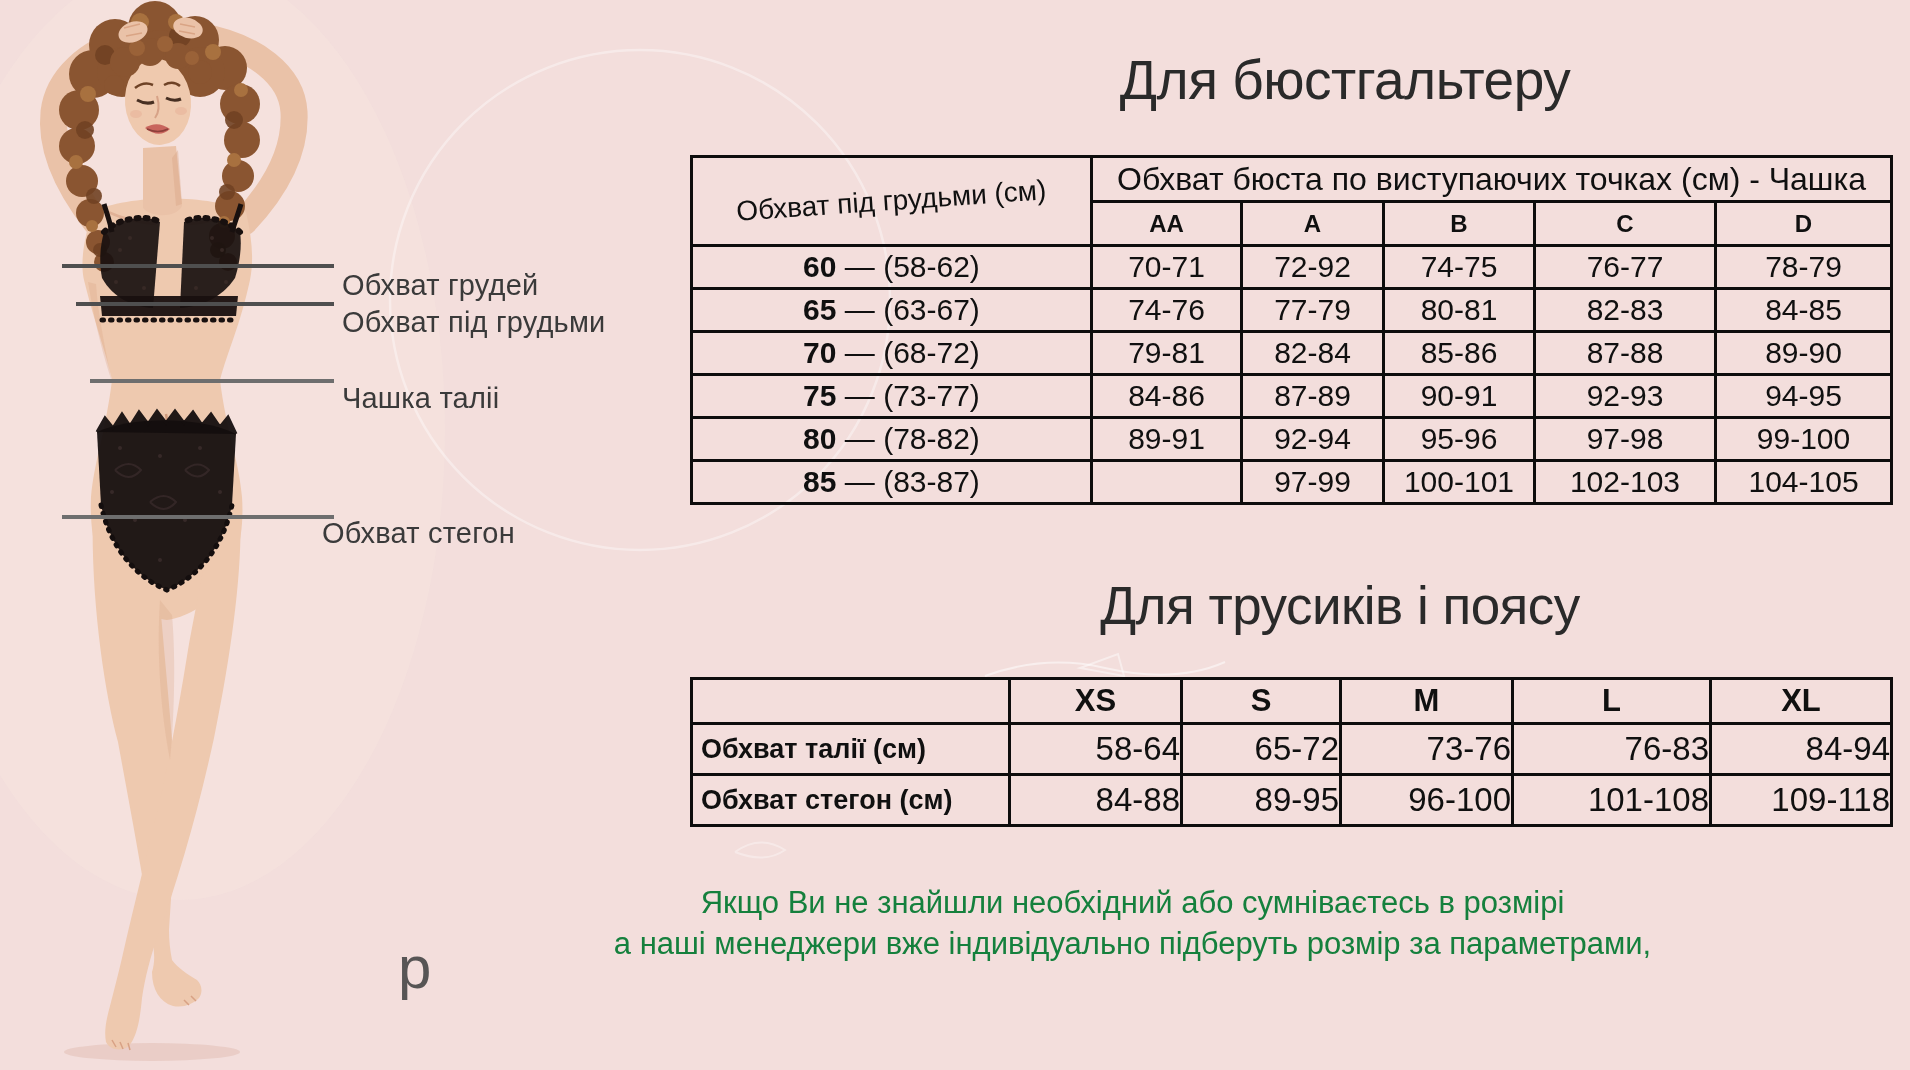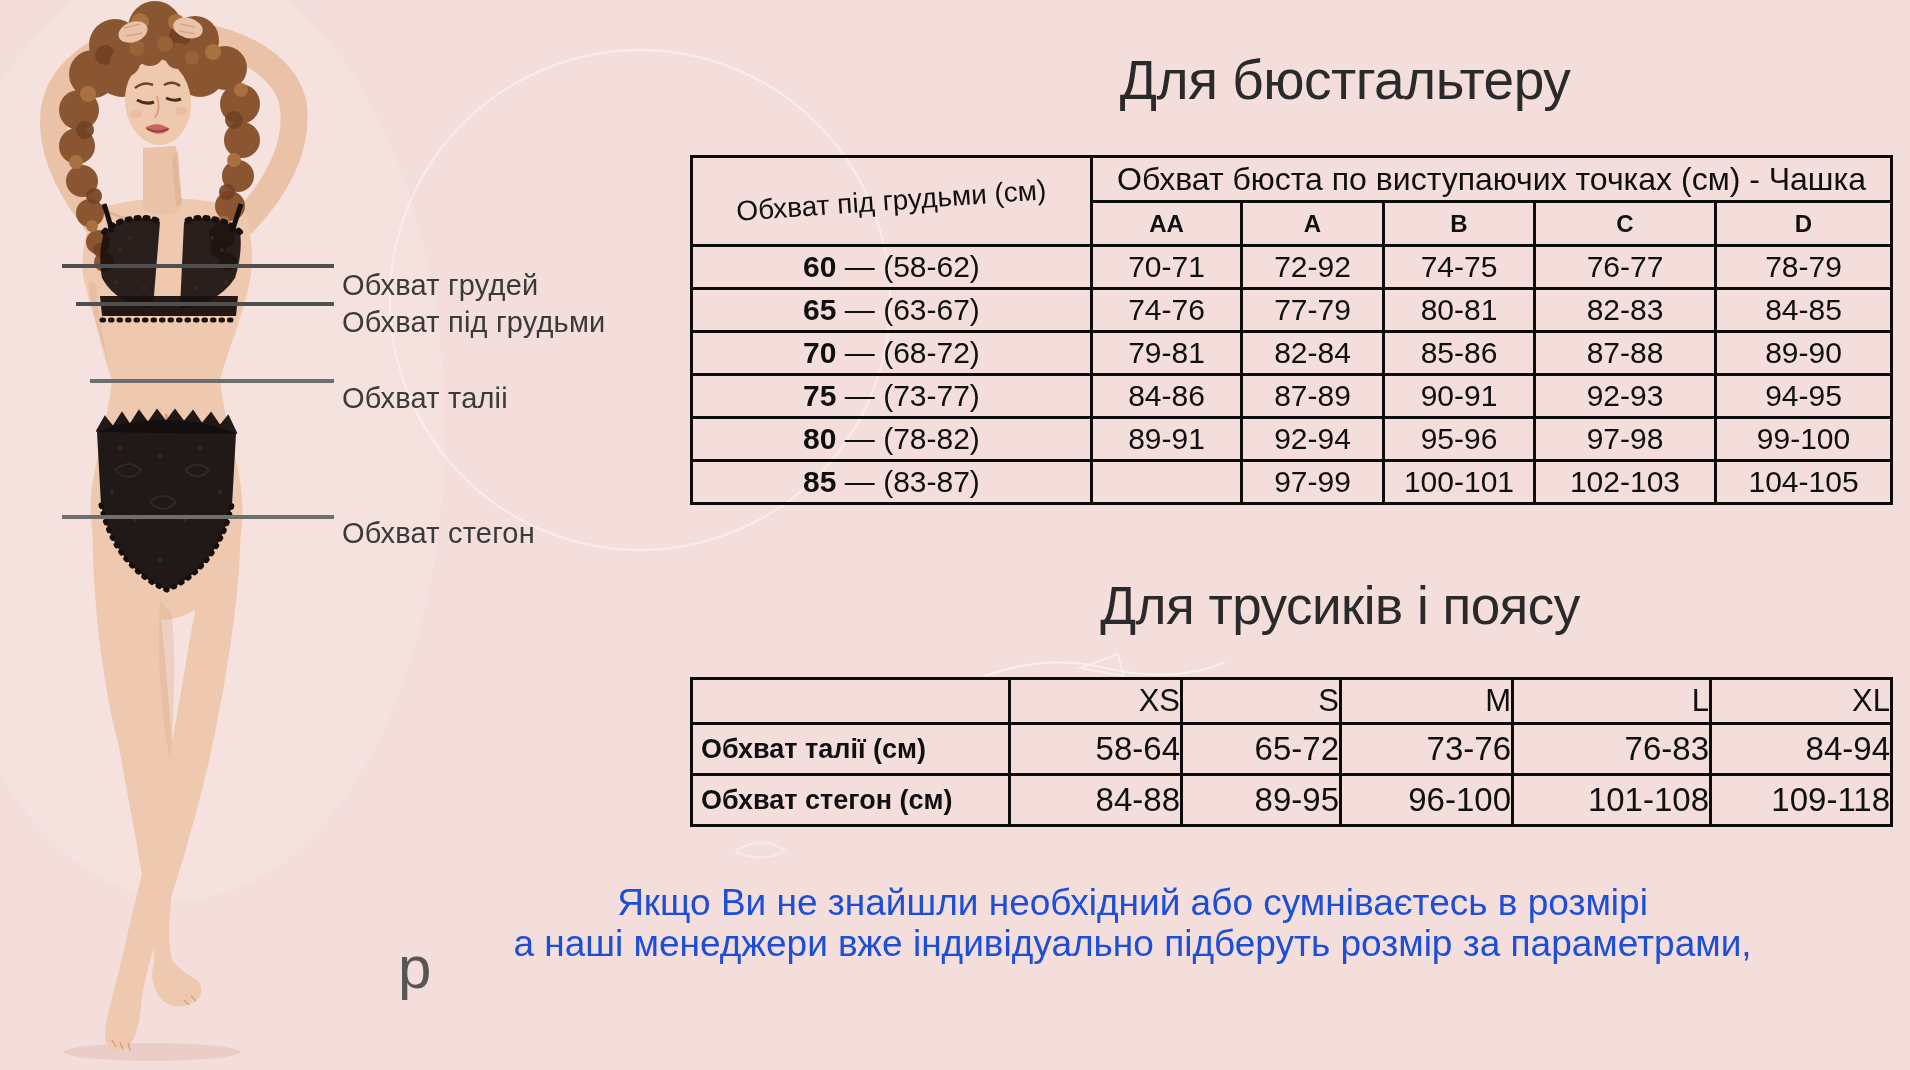--- a/index.html
+++ b/index.html
@@ -45,30 +45,30 @@
   #bra-table .corner-h span { display:inline-block; font-size:28px; transform:rotate(-4deg); }
   #bra-table .span-h  { font-size:32px; }
   #bra-table .cup     { font-size:24px; font-weight:bold; }
   #bra-table tbody th { font-size:30px; }
   #bra-table tbody th b { font-weight:bold; }
   #bra-table tbody td { font-size:30px; }
 
   #panties-table { left:690px; top:677px; width:1200px; }
   #panties-table thead tr { height:45px; }
   #panties-table tbody tr { height:51px; }
-  #panties-table .size-h  { font-size:31px; font-weight:normal;text-align:right; }
+  #panties-table .size-h  { font-size:31px; font-weight:bold; }
   #panties-table tbody th {
     font-size:27px; font-weight:bold; text-align:left; padding-left:8px;
   }
   #panties-table tbody td { font-size:33px;text-align:right; }
 
   
   .footer-note {
     position:absolute; left:380px; top:882px; width:1505px;
-    text-align:center; font-size:37px; line-height:41px; color:#1d4ed8;
+    text-align:center; font-size:31px; line-height:41px; color:#15803d;
   }
 </style>
 </head>
 <body>
 
 <div class="stage">
 
   <svg class="figure-svg" viewBox="0 0 1910 1070" aria-hidden="true">
 
     <ellipse cx="180" cy="430" rx="265" ry="470" fill="#f6e3de" opacity="0.55"></ellipse>
@@ -232,24 +232,24 @@
     <text x="398" y="988" font-size="60" fill="#474747" opacity="0.9">p</text>
   </svg>
 
   <div class="measure-line dark" style="left:62px; top:264px; width:272px;"></div>
   <div class="measure-label" style="left:342px; top:240px;">Обхват грудей</div>
 
   <div class="measure-line dark" style="left:76px; top:302px; width:258px;"></div>
   <div class="measure-label" style="left:342px; top:277px;">Обхват під грудьми</div>
 
   <div class="measure-line mid" style="left:90px; top:379px; width:244px;"></div>
-  <div class="measure-label" style="left:342px; top:353px;">Обхват таліі</div>
+  <div class="measure-label" style="left:342px; top:353px;">Чашка таліі</div>
 
   <div class="measure-line mid" style="left:62px; top:515px; width:272px;"></div>
-  <div class="measure-label" style="left:342px; top:488px;">Обхват стегон</div>
+  <div class="measure-label" style="left:322px; top:488px;">Обхват стегон</div>
 
   <div class="big-title" id="bra-title">Для бюстгальтеру</div>
 
   <table class="sizes" id="bra-table">
     <colgroup>
       <col style="width:400px">
         <col style="width:150px">
         <col style="width:142px">
       <col style="width:151px">
         <col style="width:181px">

